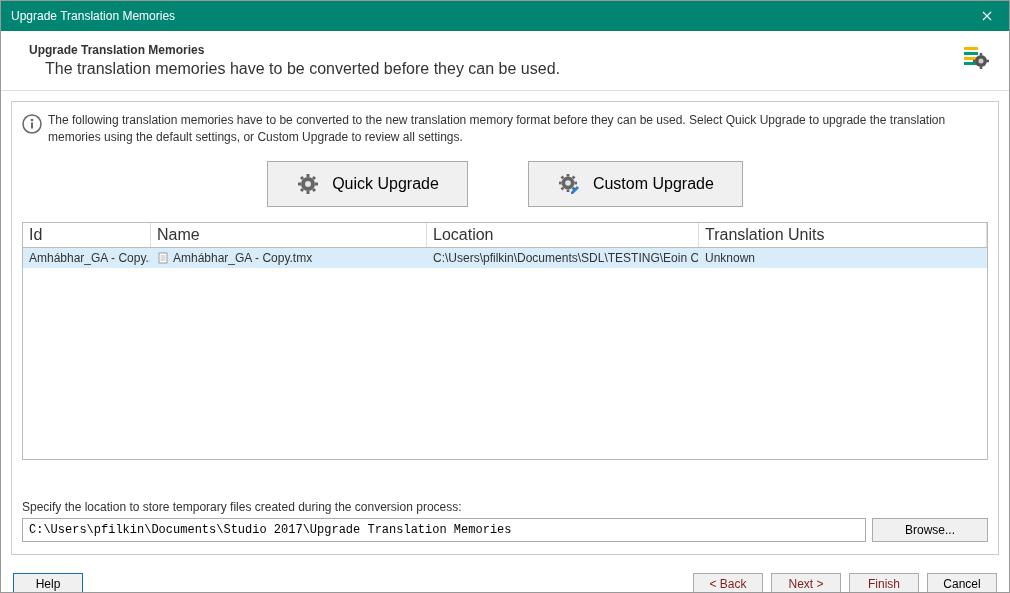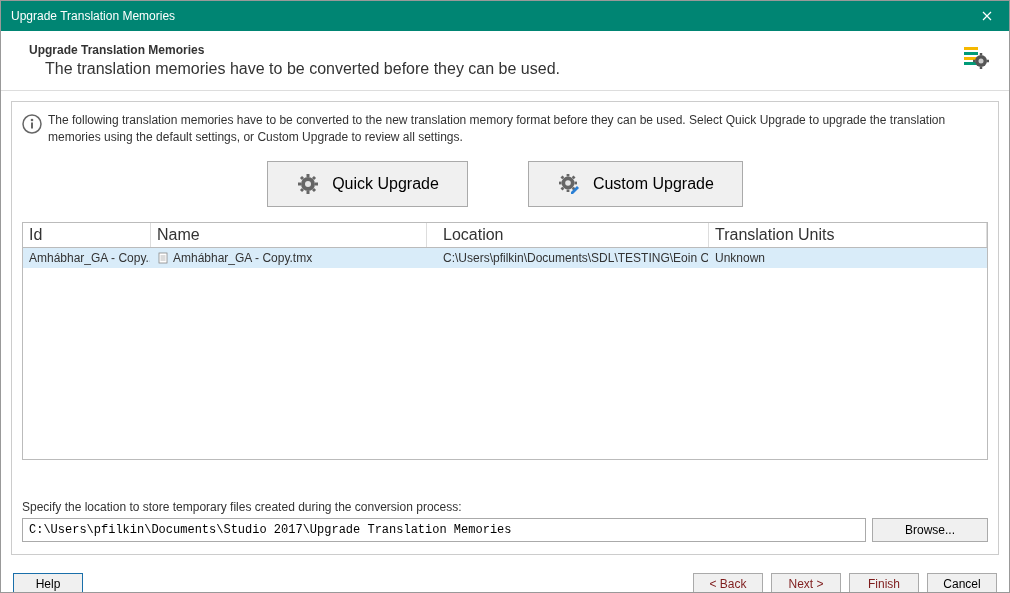--- a/index.html
+++ b/index.html
@@ -26,21 +26,21 @@
     .action-button svg { width: 24px; height: 24px; }
     
     .table-container { flex: 1; border: 1px solid #bbb; overflow: hidden; display: flex; flex-direction: column; margin-bottom: 12px; }
     .table-header { display: flex; background: #fff; border-bottom: 1px solid #bbb; }
     .table-header-cell { padding: 3px 6px; border-right: 1px solid #ddd; font-size: 16px; text-align: left; overflow: hidden; white-space: nowrap; text-overflow: ellipsis; }
     .table-body { flex: 1; background: #fff; }
     .table-row { display: flex; background: #d9ecf9; }
     .table-cell { padding: 3px 6px; font-size: 12px; overflow: hidden; white-space: nowrap; text-overflow: ellipsis; display: flex; align-items: center; border-right: 1px solid transparent; }
     .col-id { width: 128px; }
     .col-name { width: 276px; }
-    .col-location { width: 272px; margin-left: 10px; }
+    .col-location { width: 272px; }
     .col-units { flex: 1; }
     .file-icon { width: 12px; height: 12px; margin-right: 4px; flex-shrink: 0; }
     
     .location-label { font-size: 12px; margin-bottom: 4px; margin-top: 28px; }
     .location-row { display: flex; gap: 6px; }
     .location-input { flex: 1; border: 1px solid #aaa; padding: 4px 6px; font-size: 12px; font-family: Liberation Mono, monospace; }
     .browse-btn { border: 1px solid #aaa; background: #f0f0f0; padding: 4px 32px; font-size: 12px; cursor: pointer; }
     
     .footer { display: flex; justify-content: space-between; padding: 8px 12px 10px 12px; }
     .footer-right { display: flex; gap: 8px; }

